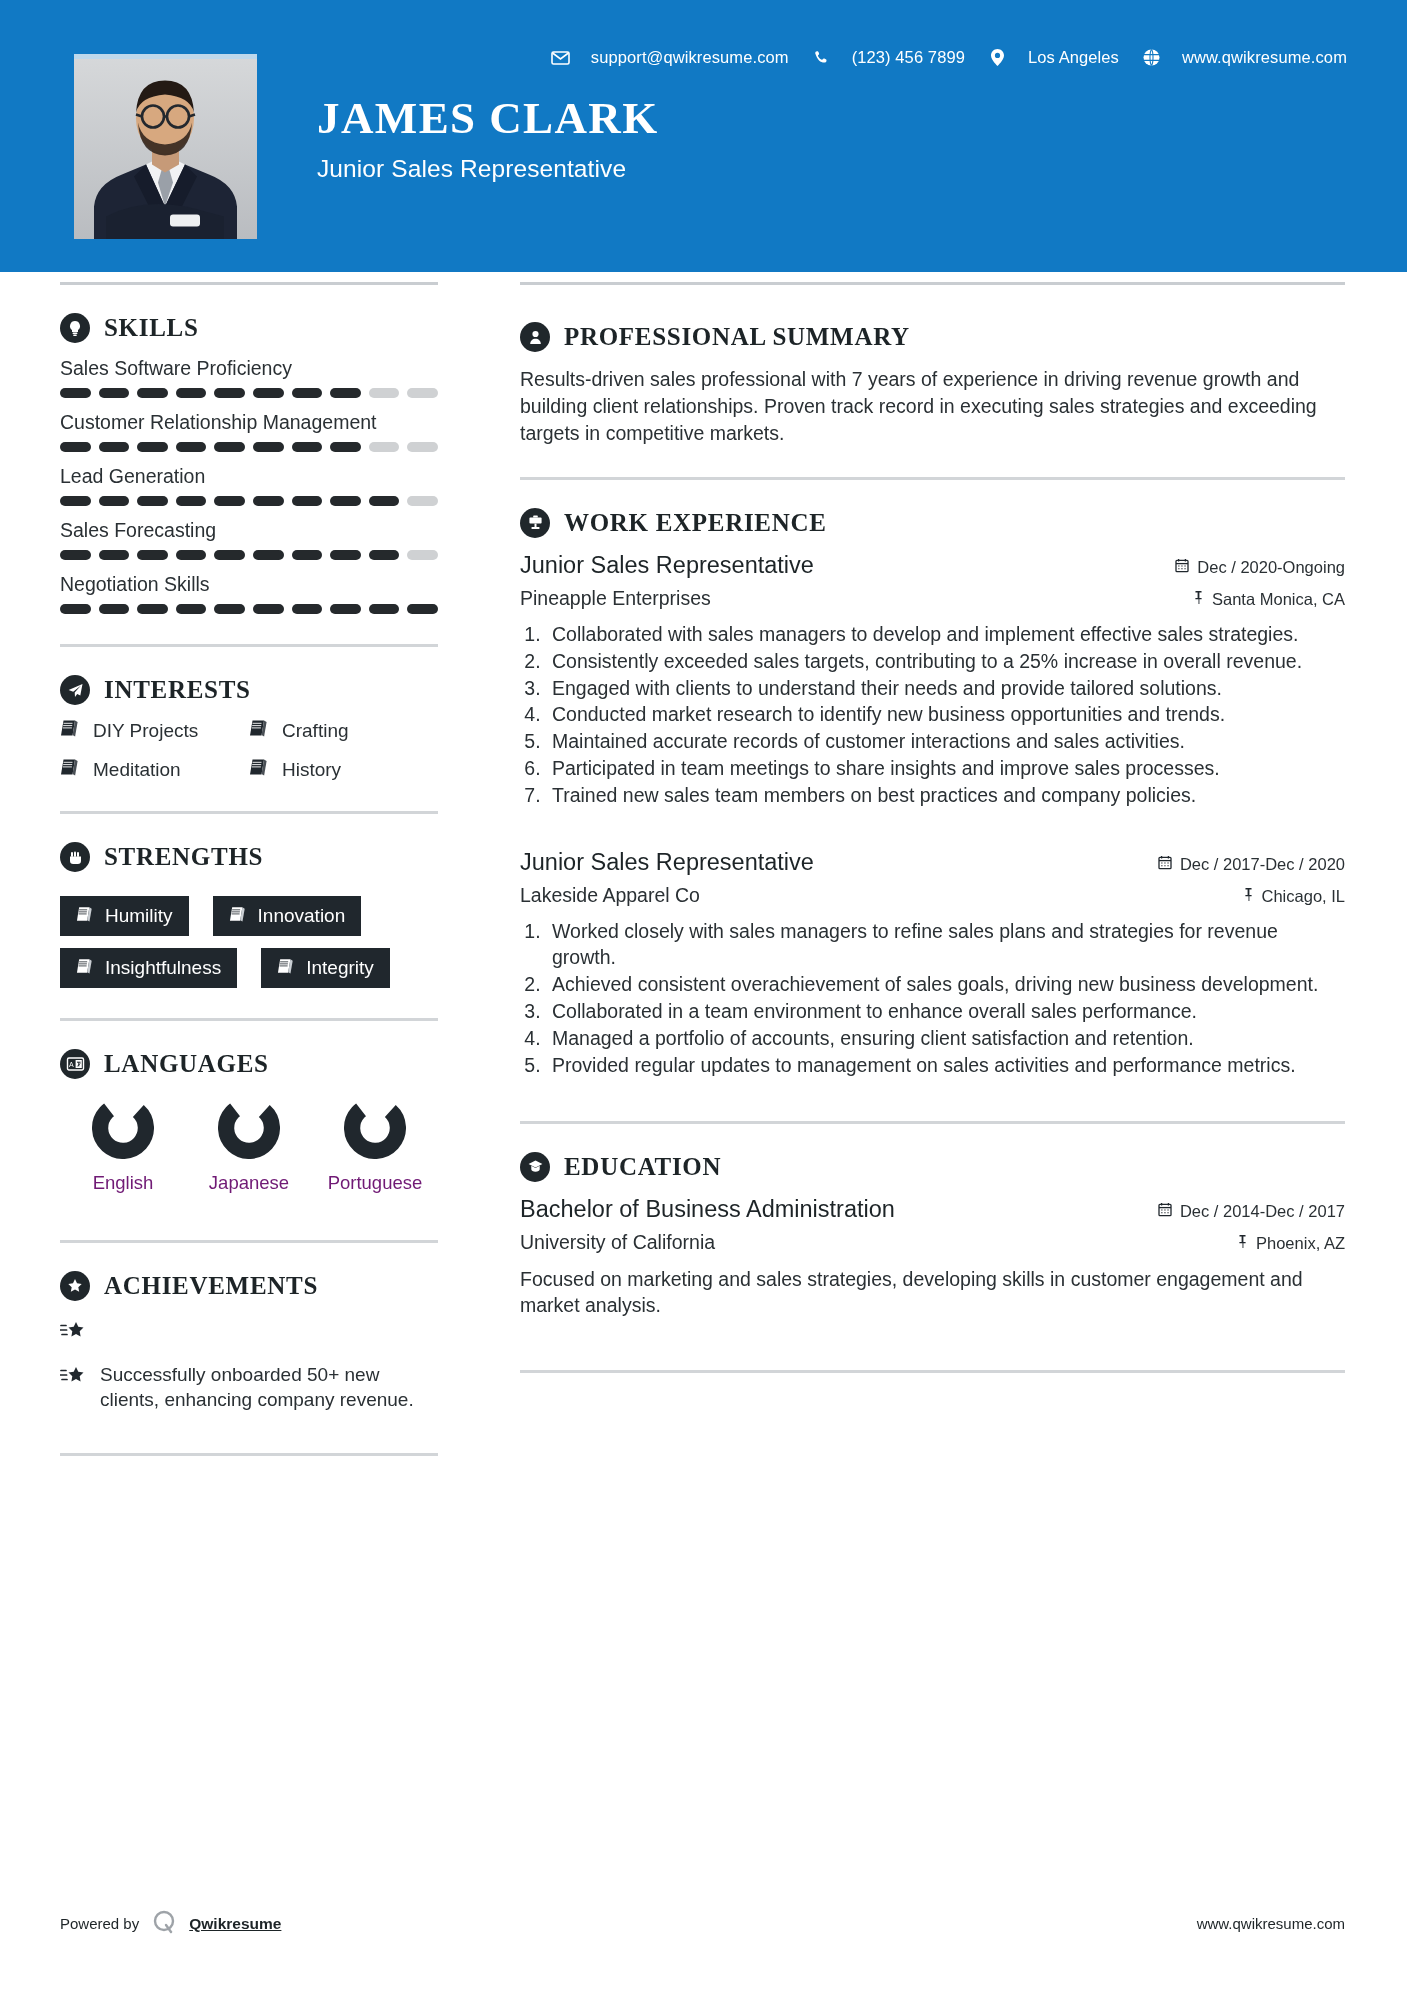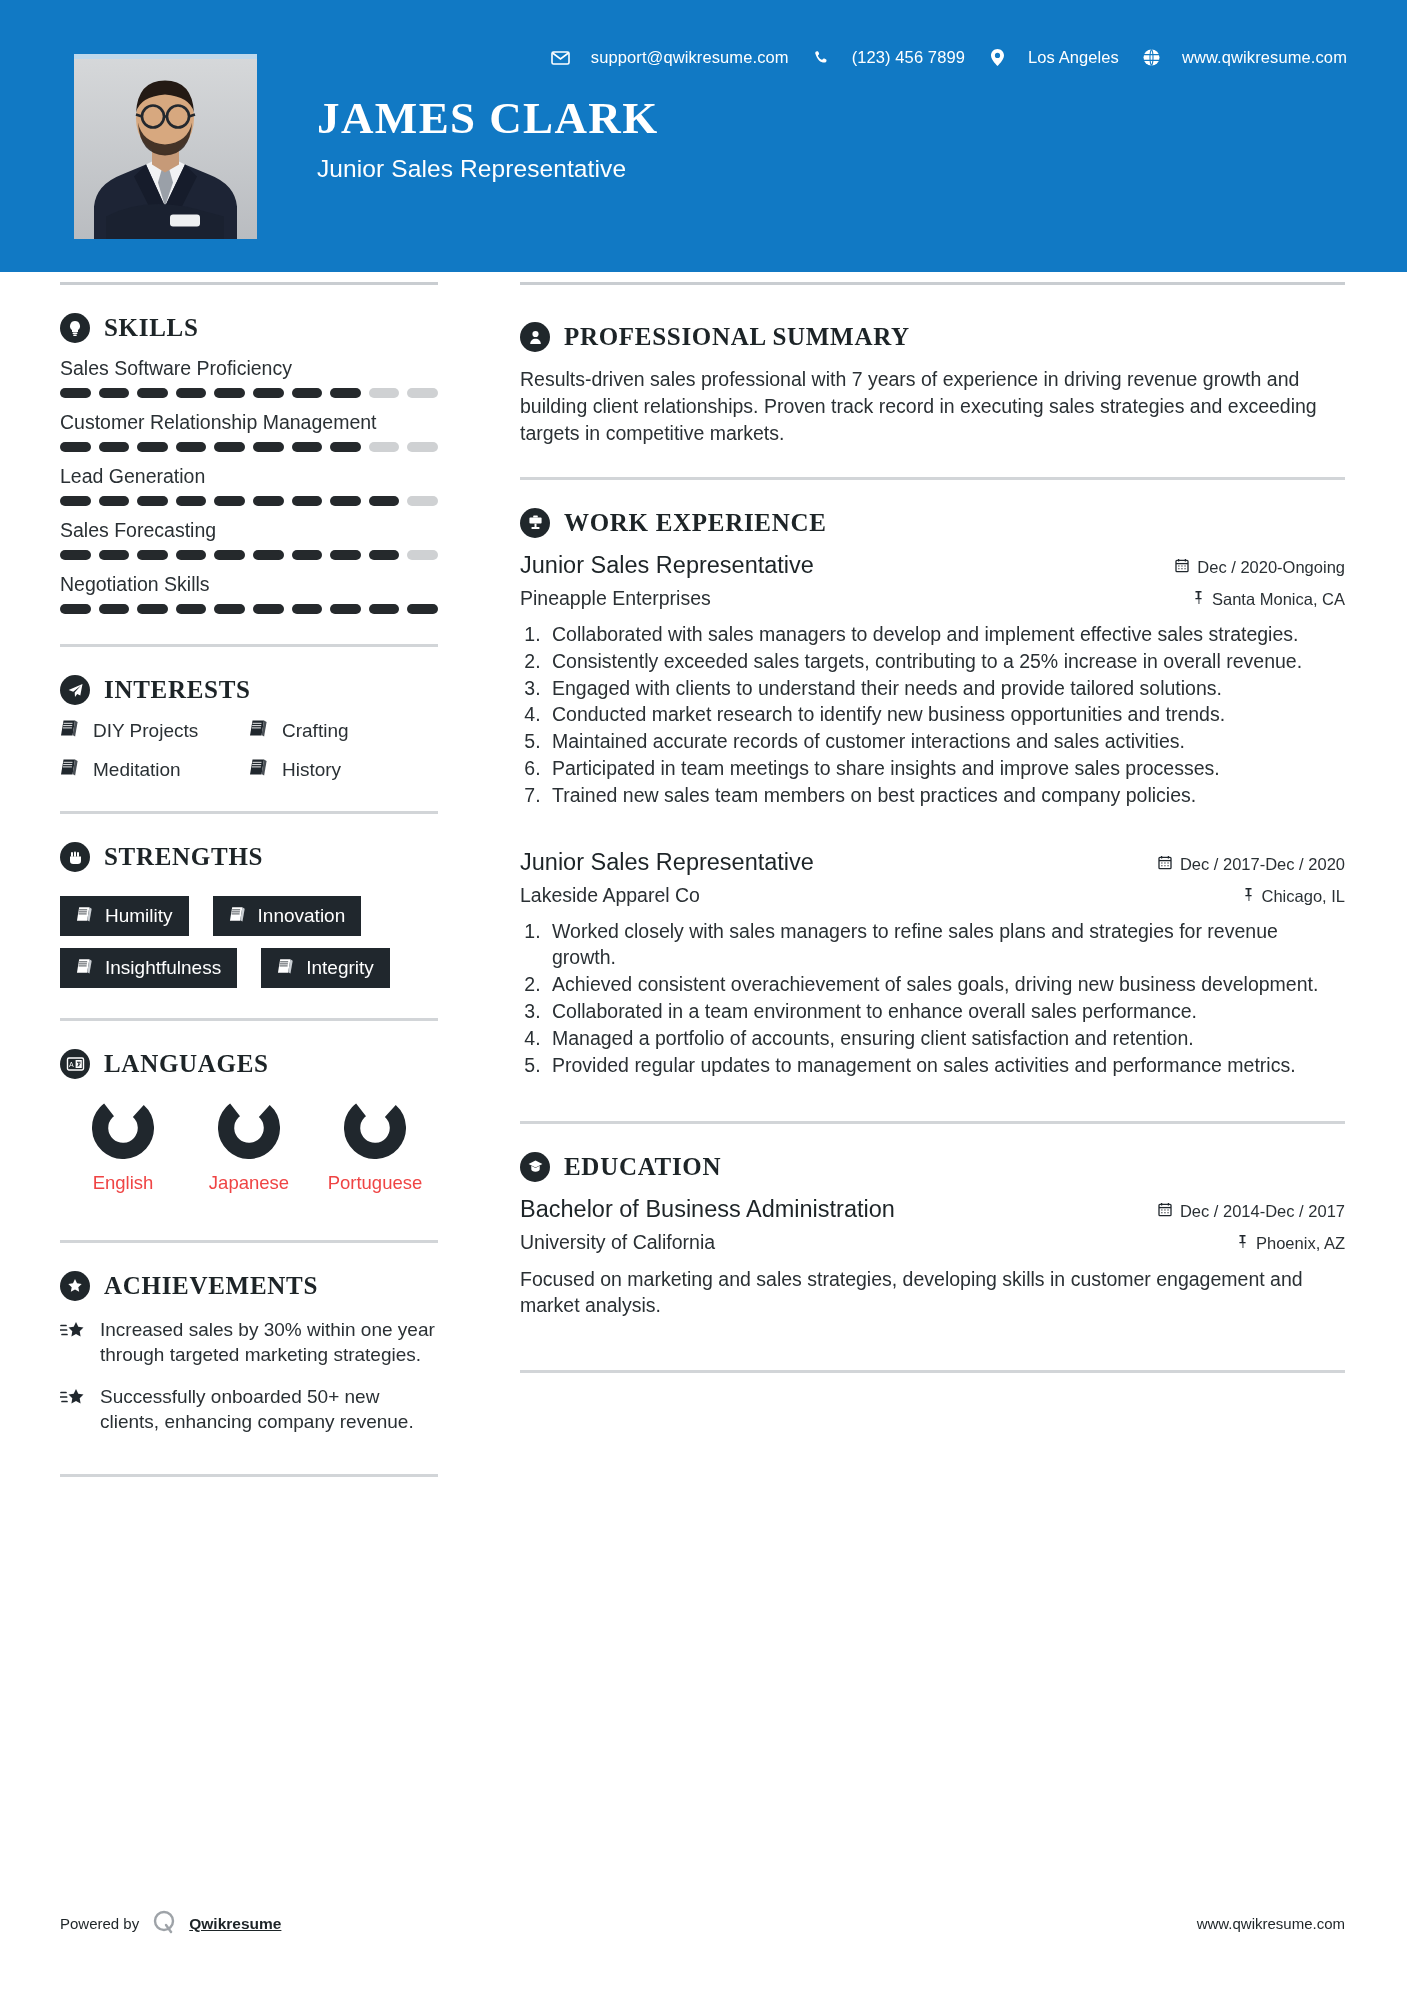--- a/index.html
+++ b/index.html
@@ -188,21 +188,21 @@
   }
   .lang-item {
     width: 33.33%;
     display: flex;
     flex-direction: column;
     align-items: center;
   }
   .lang-label {
     margin-top: 12px;
     font-size: 18.5px;
-    color: #ef4444;
+    color: #701a75;
     text-align: center;
     max-width: 96px;
     line-height: 1.25;
     word-break: break-word;
   }
 
   
   .ach-item {
     display: flex;
     gap: 14px;
@@ -641,21 +641,20 @@
         <span class="sec-title">ACHIEVEMENTS</span>
       </div>
       <div>
         <div class="ach-item">
           <span class="ach-ico">
             <svg width="26" height="22" viewBox="0 0 26 22">
                 <path d="M16 2l2.3 4.7 5.2.8-3.8 3.7.9 5.2-4.6-2.4-4.6 2.4.9-5.2-3.8-3.7 5.2-.8z" fill="#20272d"></path>
                 <path d="M1 5.5h5M0.6 10h6M2 14.5h5" stroke="#20272d" stroke-width="1.7" stroke-linecap="round"></path>
               </svg>
           </span>
-          <span class="ach-text">Increased sales by 30% within one year through targeted marketing strategies.</span>
         </div>
         <div class="ach-item">
           <span class="ach-ico">
             <svg width="26" height="22" viewBox="0 0 26 22">
                 <path d="M16 2l2.3 4.7 5.2.8-3.8 3.7.9 5.2-4.6-2.4-4.6 2.4.9-5.2-3.8-3.7 5.2-.8z" fill="#20272d"></path>
                 <path d="M1 5.5h5M0.6 10h6M2 14.5h5" stroke="#20272d" stroke-width="1.7" stroke-linecap="round"></path>
               </svg>
           </span>
           <span class="ach-text">Successfully onboarded 50+ new clients, enhancing company revenue.</span>
         </div>

